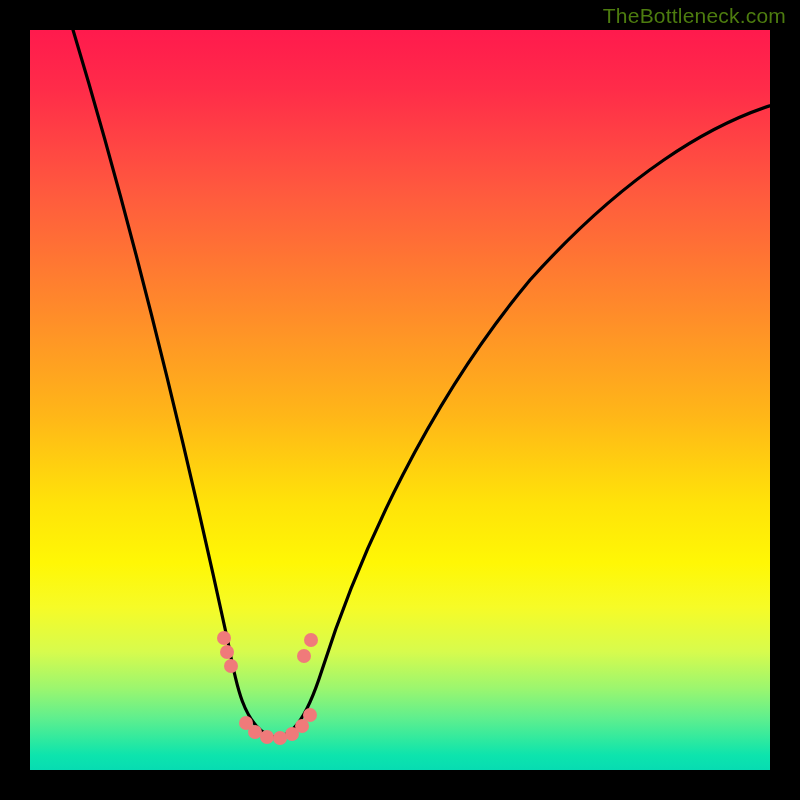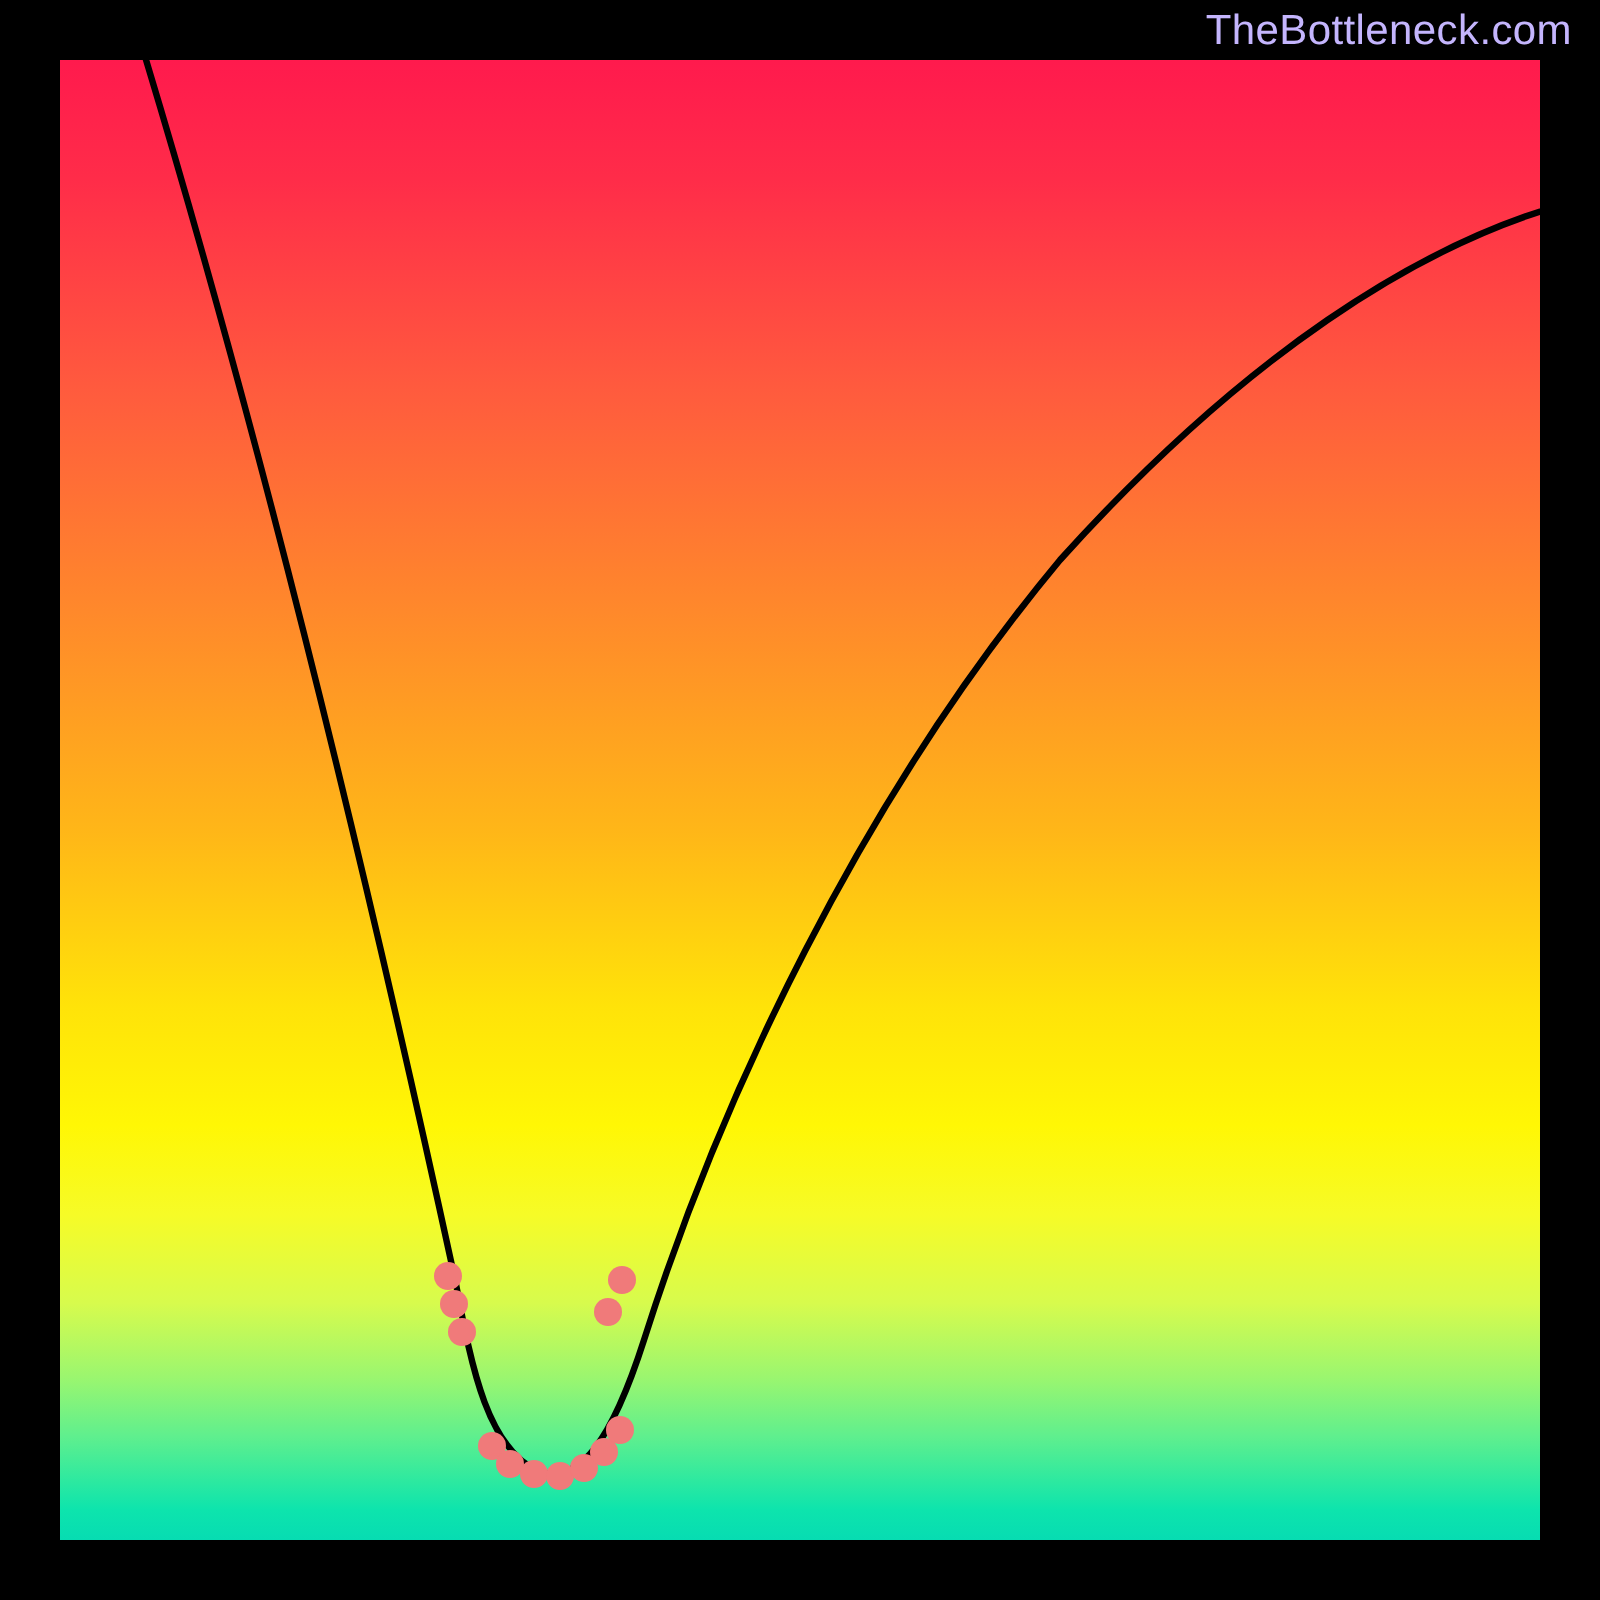--- a/index.html
+++ b/index.html
@@ -14,21 +14,21 @@
   .stage {
     position: relative;
     width: 800px;
     height: 800px;
     background: #000;
   }
   .watermark {
     position: absolute;
     top: 4px;
     right: 14px;
-    color: #c4b5fd;
+    color: #4d7c0f;
     font-size: 21px;
     font-weight: 500;
     letter-spacing: 0.2px;
     user-select: none;
   }
   .plot-outer {
     position: absolute;
     left: 30px;
     top: 30px;
     width: 740px;

